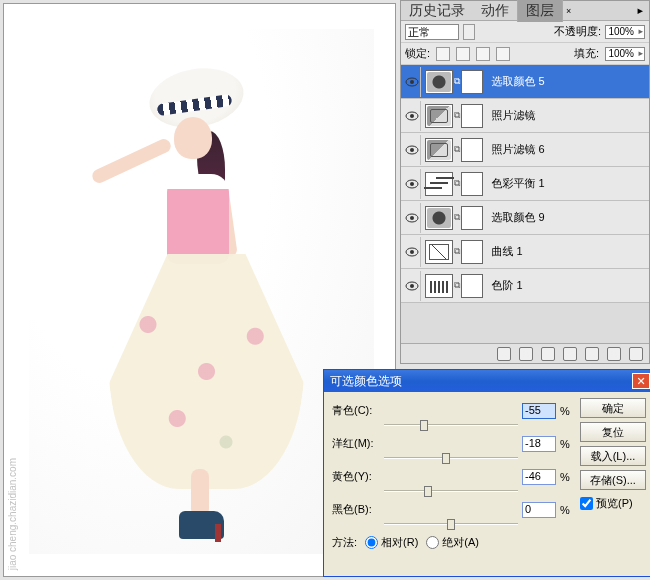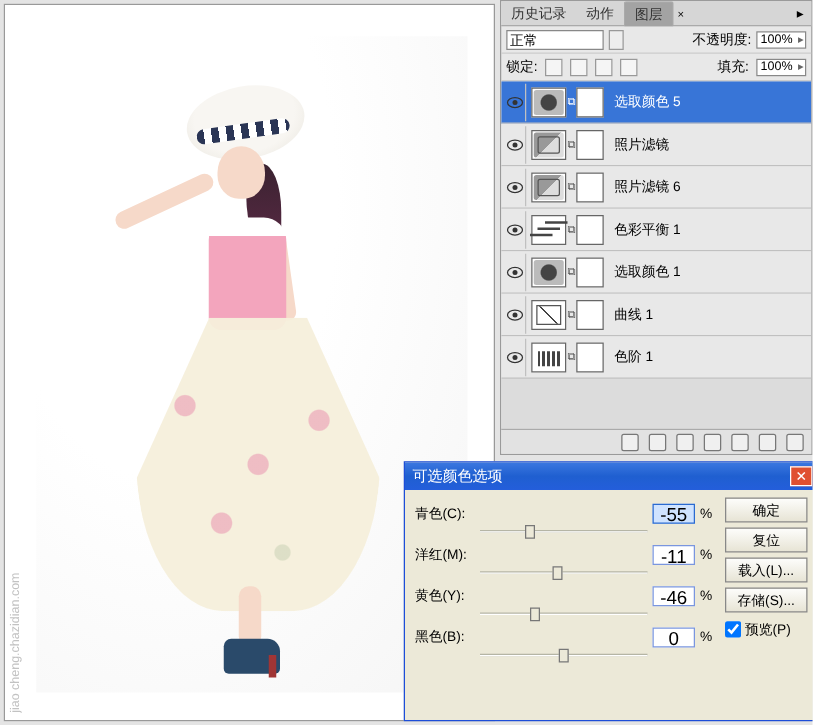--- a/index.html
+++ b/index.html
@@ -153,21 +153,21 @@
     }
     .panel-tabs {
       display: flex;
       background: #d6d6d6;
       border-bottom: 1px solid #aaa;
       height: 20px;
       align-items: center;
     }
     .panel-tab {
       padding: 2px 8px;
-      font-size: 11px;
+      font-size: 14px;
       color: #333;
       cursor: pointer;
     }
     .panel-tab.active {
       background: #a3a3a3;
       border: 1px solid #aaa;
       border-bottom: none;
       border-radius: 2px 2px 0 0;
     }
     .panel-menu {
@@ -178,21 +178,21 @@
     .panel-opts {
       display: flex;
       align-items: center;
       padding: 2px 4px;
       gap: 4px;
       border-bottom: 1px solid #ccc;
       height: 22px;
       font-size: 11px;
     }
     .blend-select {
-      width: 78px;
+      width: 54px;
       height: 16px;
       font-size: 11px;
       border: 1px solid #888;
       background: #fff;
       padding: 0 2px;
     }
     .small-dd { width: 12px; height: 16px; border:1px solid #999; background:#eee; }
     .opacity-label { margin-left: auto; }
     .pct-box {
       width: 40px;
@@ -358,23 +358,23 @@
     .dd-arrow { margin-left: auto; color: #38c; font-size: 9px; }
     .slider-row {
       display: flex; align-items: center; gap: 4px;
       height: 25px;
     }
     .slider-label { width: 48px; }
     .slider-value {
       width: 34px; height: 16px;
       border: 1px solid #7a96df;
       background: #fff;
-      text-align: center;
+      text-align: left;
       padding: 0 2px;
-      font-size: 15px;
+      font-size: 11px;
     }
     .slider-value.hl { background: #cfe3ff; border-color:#2a6ad0; }
     .pct-label { width: 12px; }
     .slider-track {
       position: relative;
       height: 12px;
       margin-top: -4px;
     }
     .track-line {
       position: absolute;
@@ -537,21 +537,21 @@
             <circle cx="7" cy="5" r="2" fill="#333"></circle>
           </svg>
         </div>
         <div class="layer-thumb-group">
           <div class="adj-thumb">
             <div class="adj-icon ico-selcolor"></div>
           </div>
           <span class="link-icon">⧉</span>
           <div class="mask-thumb"></div>
         </div>
-        <span class="layer-name">选取颜色 1</span>
+        <span class="layer-name">选取颜色 9</span>
       </div>
       <div class="layer-row">
         <div class="vis-eye">
           <svg width="14" height="10" viewBox="0 0 14 10">
             <ellipse cx="7" cy="5" rx="6" ry="4" fill="none" stroke="#333" stroke-width="1"></ellipse>
             <circle cx="7" cy="5" r="2" fill="#333"></circle>
           </svg>
         </div>
         <div class="layer-thumb-group">
           <div class="adj-thumb">
@@ -608,21 +608,21 @@
             </div>
             <div class="slider-track">
               <div class="track-line"></div>
               <div class="track-thumb" style="left:calc(52px + (100% - 106px) * 0.3)"></div>
             </div>
           </div>
           <div>
             <div class="slider-row">
               <span class="slider-label">洋红(M):</span>
               <span style="flex:1"></span>
-              <div class="slider-value">-11</div>
+              <div class="slider-value">-18</div>
               <span class="pct-label">%</span>
             </div>
             <div class="slider-track">
               <div class="track-line"></div>
               <div class="track-thumb" style="left:calc(52px + (100% - 106px) * 0.46)"></div>
             </div>
           </div>
           <div>
             <div class="slider-row">
               <span class="slider-label">黄色(Y):</span>
@@ -641,20 +641,31 @@
               <span style="flex:1"></span>
               <div class="slider-value">0</div>
               <span class="pct-label">%</span>
             </div>
             <div class="slider-track">
               <div class="track-line"></div>
               <div class="track-thumb" style="left:calc(52px + (100% - 106px) * 0.5)"></div>
             </div>
           </div>
         </div>
+      <div class="method-row">
+        <span>方法:</span>
+        <label class="radio-wrap">
+          <input type="radio" checked="" style="">
+          <span>相对(R)</span>
+        </label>
+        <label class="radio-wrap">
+          <input type="radio" style="">
+          <span>绝对(A)</span>
+        </label>
+      </div>
     </div>
     <div class="dialog-side">
       <button class="btn">确定</button>
       <button class="btn">复位</button>
       <button class="btn">载入(L)...</button>
       <button class="btn">存储(S)...</button>
       <label class="check-wrap">
         <input type="checkbox" checked="" style="">
         <span>预览(P)</span>
       </label>

